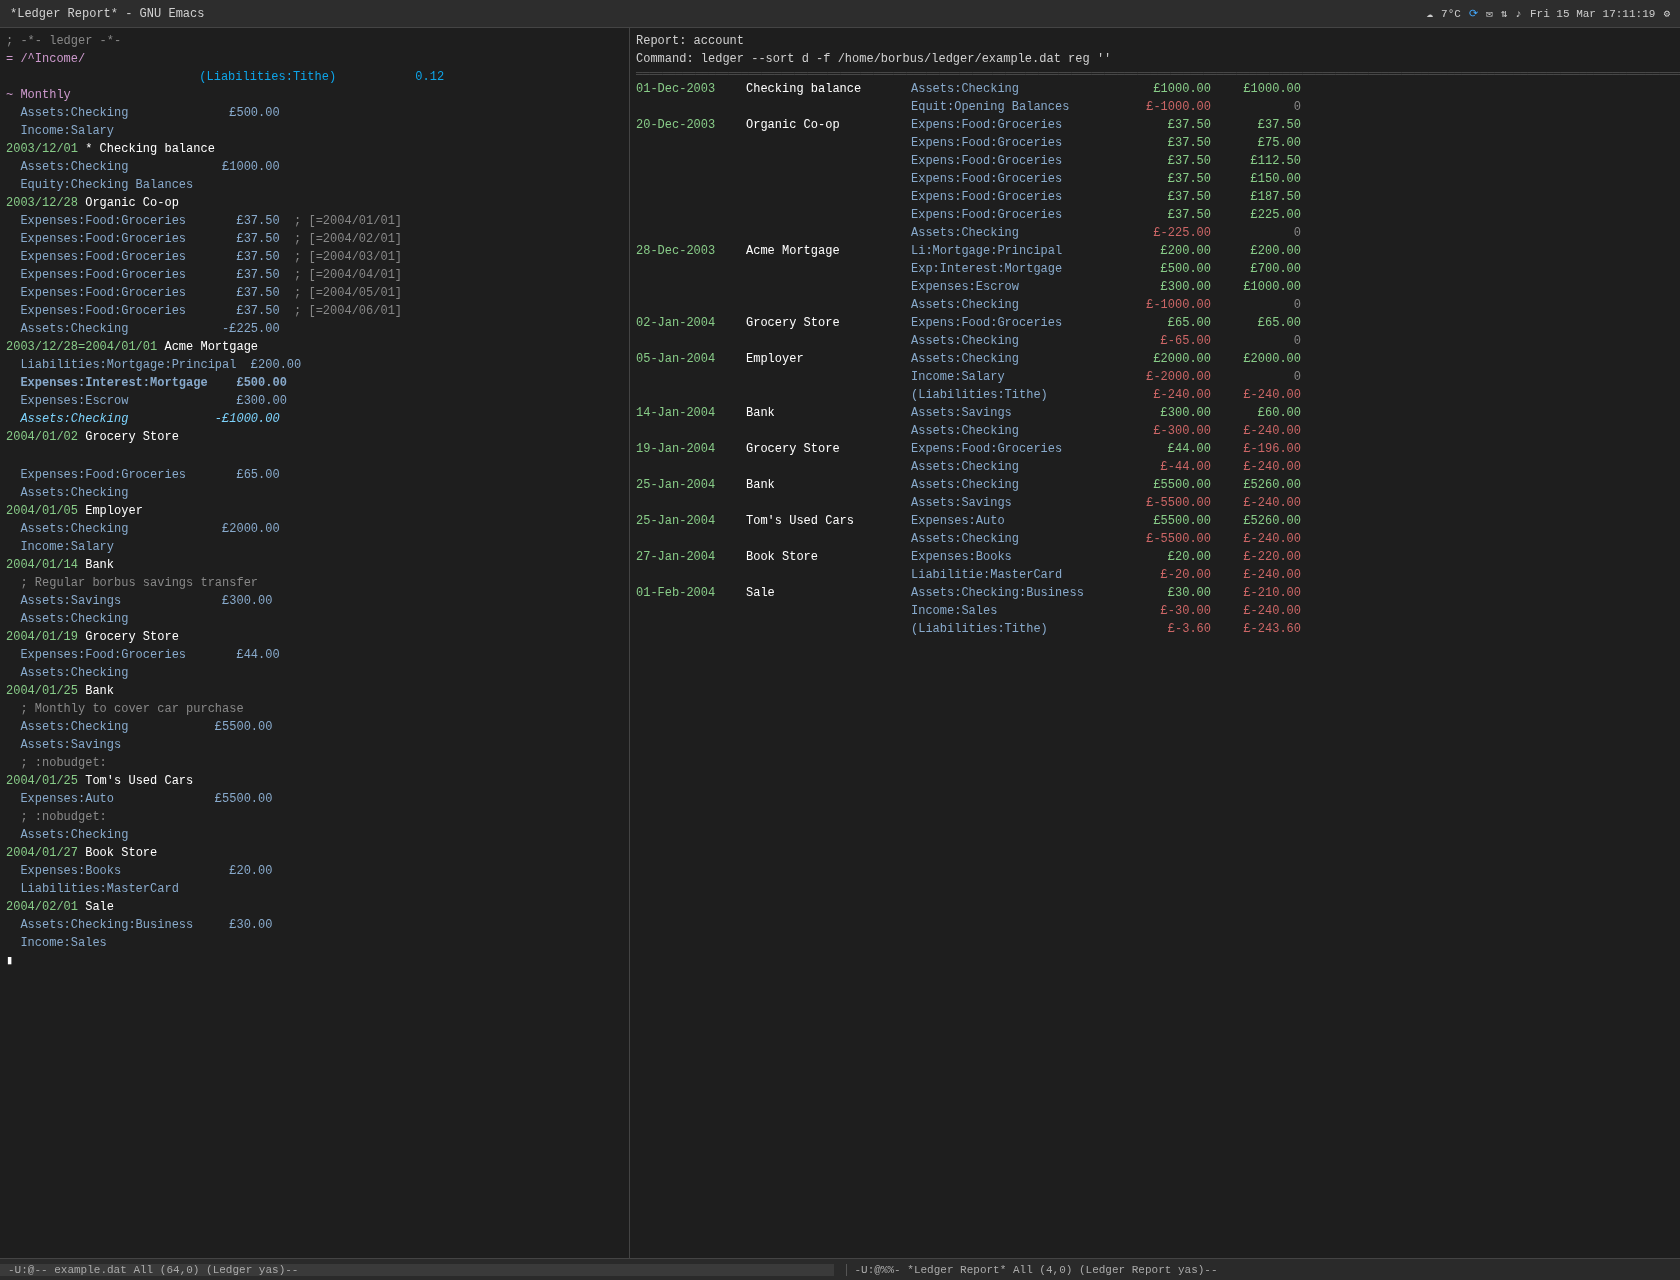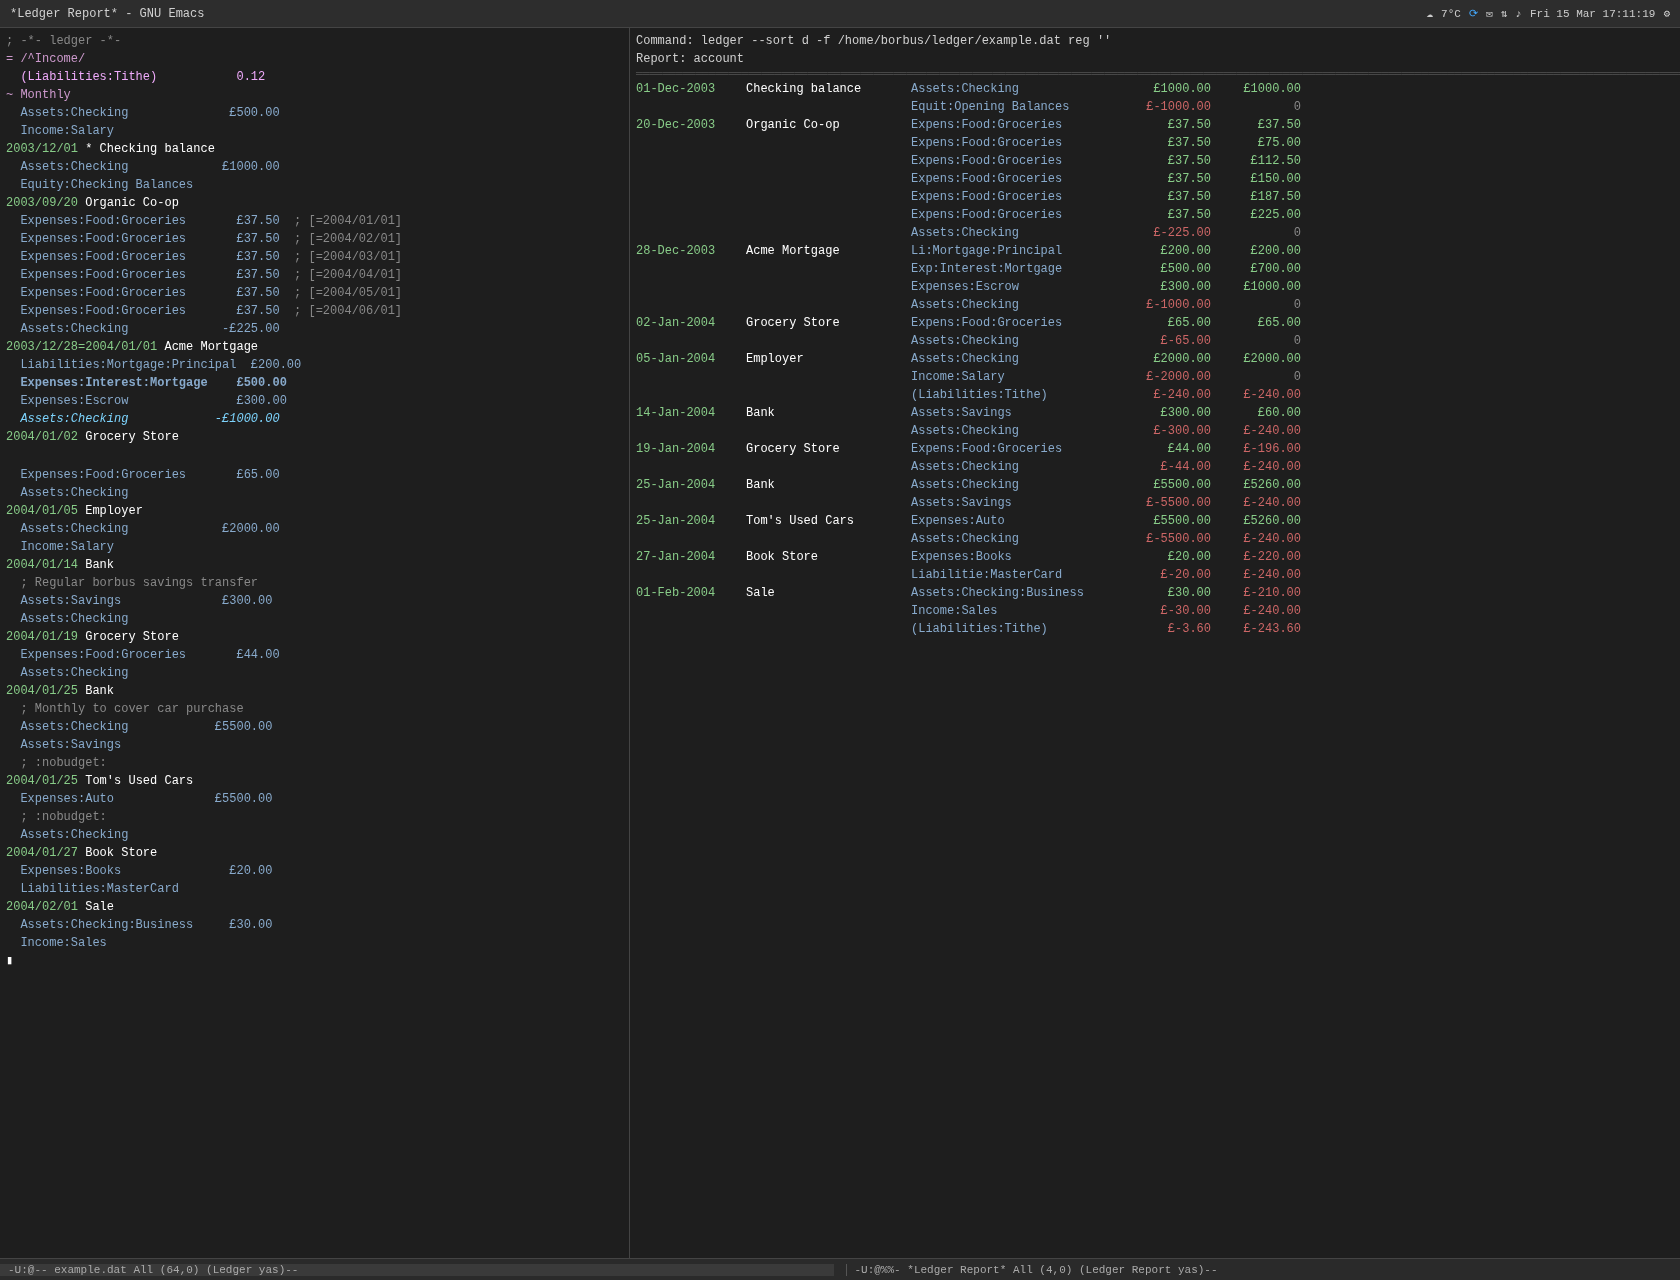--- a/index.html
+++ b/index.html
@@ -129,31 +129,31 @@
   </div>
 </div>
 
 <div id="main-container">
 
   <div id="left-pane">
     <div class="pane-content" id="left-content">
     <span class="line gray" style="color: rgb(136, 136, 136);">; -*- ledger -*-</span>
         <span class="line " style="color: rgb(208, 208, 208);"></span>
         <span class="line purple" style="color: rgb(204, 153, 204);">= /^Income/</span>
-        <span class="line blue" style="color: #f0abfc;">  (Liabilities:Tithe)           0.12</span>
+        <span class="line blue" style="color: #0ea5e9; text-align: center;">  (Liabilities:Tithe)           0.12</span>
         <span class="line " style="color: rgb(208, 208, 208);"></span>
         <span class="line purple" style="color: rgb(204, 153, 204);">~ Monthly</span>
         <span class="line blue" style="color: rgb(136, 170, 204);">  Assets:Checking              £500.00</span>
         <span class="line blue" style="color: rgb(136, 170, 204);">  Income:Salary</span>
         <span class="line " style="color: rgb(208, 208, 208);"></span>
         <span class="line white"><span style="color: rgb(136, 204, 136);">2003/12/01 </span><span style="color: rgb(255, 255, 255);">* Checking balance</span></span>
         <span class="line blue" style="color: rgb(136, 170, 204);">  Assets:Checking             £1000.00</span>
         <span class="line blue" style="color: rgb(136, 170, 204);">  Equity:Checking Balances</span>
         <span class="line " style="color: rgb(208, 208, 208);"></span>
-        <span class="line white"><span style="color: rgb(136, 204, 136);">2003/09/20 </span><span style="color: rgb(255, 255, 255);">Organic Co-op</span></span>
+        <span class="line white"><span style="color: rgb(136, 204, 136);">2003/12/28 </span><span style="color: rgb(255, 255, 255);">Organic Co-op</span></span>
         <span class="line "><span style="color: rgb(136, 170, 204);">  Expenses:Food:Groceries       £37.50  </span><span style="color: rgb(136, 136, 136);">; [=2004/01/01]</span></span>
         <span class="line "><span style="color: rgb(136, 170, 204);">  Expenses:Food:Groceries       £37.50  </span><span style="color: rgb(136, 136, 136);">; [=2004/02/01]</span></span>
         <span class="line "><span style="color: rgb(136, 170, 204);">  Expenses:Food:Groceries       £37.50  </span><span style="color: rgb(136, 136, 136);">; [=2004/03/01]</span></span>
         <span class="line "><span style="color: rgb(136, 170, 204);">  Expenses:Food:Groceries       £37.50  </span><span style="color: rgb(136, 136, 136);">; [=2004/04/01]</span></span>
         <span class="line "><span style="color: rgb(136, 170, 204);">  Expenses:Food:Groceries       £37.50  </span><span style="color: rgb(136, 136, 136);">; [=2004/05/01]</span></span>
         <span class="line "><span style="color: rgb(136, 170, 204);">  Expenses:Food:Groceries       £37.50  </span><span style="color: rgb(136, 136, 136);">; [=2004/06/01]</span></span>
         <span class="line blue" style="color: rgb(136, 170, 204);">  Assets:Checking             -£225.00</span>
         <span class="line " style="color: rgb(208, 208, 208);"></span>
         <span class="line white"><span style="color: rgb(136, 204, 136);">2003/12/28=2004/01/01 </span><span style="color: rgb(255, 255, 255);">Acme Mortgage</span></span>
         <span class="line blue" style="color: rgb(136, 170, 204);">  Liabilities:Mortgage:Principal  £200.00</span>
@@ -196,24 +196,24 @@
         <span class="line white"><span style="color: rgb(136, 204, 136);">2004/02/01 </span><span style="color: rgb(255, 255, 255);">Sale</span></span>
         <span class="line blue" style="color: rgb(136, 170, 204);">  Assets:Checking:Business     £30.00</span>
         <span class="line blue" style="color: rgb(136, 170, 204);">  Income:Sales</span>
         <span class="line white" style="color: rgb(255, 255, 255);">▮</span>
       </div>
   </div>
 
   <div id="right-pane">
     <div class="pane-content" id="right-content">
       <div class="report-header">
-        <span>Command: ledger --sort d -f /home/borbus/ledger/example.dat reg ''</span>
+        <span>Report: account</span>
       </div>
       <div class="report-header">
-        <span>Report: account</span>
+        <span>Command: ledger --sort d -f /home/borbus/ledger/example.dat reg ''</span>
       </div>
       <div class="separator-line" id="report-separator">════════════════════════════════════════════════════════════════════════════════════════════════════════════════════════════════════════════════════════════════</div>
       <div id="report-entries">
           <div class="report-row"><span style="display: inline-block; width: 110px; color: rgb(136, 204, 136);">01-Dec-2003</span><span style="display: inline-block; width: 165px; color: rgb(255, 255, 255);">Checking balance</span><span style="display: inline-block; width: 210px; color: rgb(136, 170, 204);">Assets:Checking</span><span style="display: inline-block; width: 90px; text-align: right; color: rgb(136, 204, 136);">£1000.00</span><span style="display: inline-block; width: 90px; text-align: right; padding-left: 10px; color: rgb(136, 204, 136);">£1000.00</span></div>
           <div class="report-row"><span style="display: inline-block; width: 110px; color: rgb(136, 204, 136);"></span><span style="display: inline-block; width: 165px; color: rgb(255, 255, 255);"></span><span style="display: inline-block; width: 210px; color: rgb(136, 170, 204);">Equit:Opening Balances</span><span style="display: inline-block; width: 90px; text-align: right; color: rgb(204, 102, 102);">£-1000.00</span><span style="display: inline-block; width: 90px; text-align: right; padding-left: 10px; color: rgb(136, 136, 136);">0</span></div>
           <div class="report-row"><span style="display: inline-block; width: 110px; color: rgb(136, 204, 136);">20-Dec-2003</span><span style="display: inline-block; width: 165px; color: rgb(255, 255, 255);">Organic Co-op</span><span style="display: inline-block; width: 210px; color: rgb(136, 170, 204);">Expens:Food:Groceries</span><span style="display: inline-block; width: 90px; text-align: right; color: rgb(136, 204, 136);">£37.50</span><span style="display: inline-block; width: 90px; text-align: right; padding-left: 10px; color: rgb(136, 204, 136);">£37.50</span></div>
           <div class="report-row"><span style="display: inline-block; width: 110px; color: rgb(136, 204, 136);"></span><span style="display: inline-block; width: 165px; color: rgb(255, 255, 255);"></span><span style="display: inline-block; width: 210px; color: rgb(136, 170, 204);">Expens:Food:Groceries</span><span style="display: inline-block; width: 90px; text-align: right; color: rgb(136, 204, 136);">£37.50</span><span style="display: inline-block; width: 90px; text-align: right; padding-left: 10px; color: rgb(136, 204, 136);">£75.00</span></div>
           <div class="report-row"><span style="display: inline-block; width: 110px; color: rgb(136, 204, 136);"></span><span style="display: inline-block; width: 165px; color: rgb(255, 255, 255);"></span><span style="display: inline-block; width: 210px; color: rgb(136, 170, 204);">Expens:Food:Groceries</span><span style="display: inline-block; width: 90px; text-align: right; color: rgb(136, 204, 136);">£37.50</span><span style="display: inline-block; width: 90px; text-align: right; padding-left: 10px; color: rgb(136, 204, 136);">£112.50</span></div>
           <div class="report-row"><span style="display: inline-block; width: 110px; color: rgb(136, 204, 136);"></span><span style="display: inline-block; width: 165px; color: rgb(255, 255, 255);"></span><span style="display: inline-block; width: 210px; color: rgb(136, 170, 204);">Expens:Food:Groceries</span><span style="display: inline-block; width: 90px; text-align: right; color: rgb(136, 204, 136);">£37.50</span><span style="display: inline-block; width: 90px; text-align: right; padding-left: 10px; color: rgb(136, 204, 136);">£150.00</span></div>
           <div class="report-row"><span style="display: inline-block; width: 110px; color: rgb(136, 204, 136);"></span><span style="display: inline-block; width: 165px; color: rgb(255, 255, 255);"></span><span style="display: inline-block; width: 210px; color: rgb(136, 170, 204);">Expens:Food:Groceries</span><span style="display: inline-block; width: 90px; text-align: right; color: rgb(136, 204, 136);">£37.50</span><span style="display: inline-block; width: 90px; text-align: right; padding-left: 10px; color: rgb(136, 204, 136);">£187.50</span></div>

